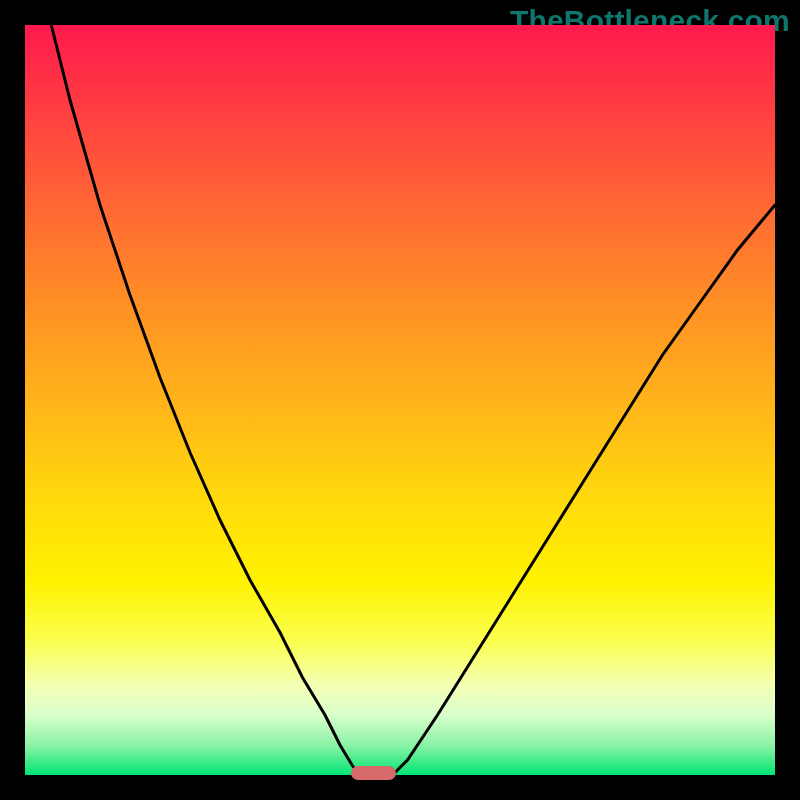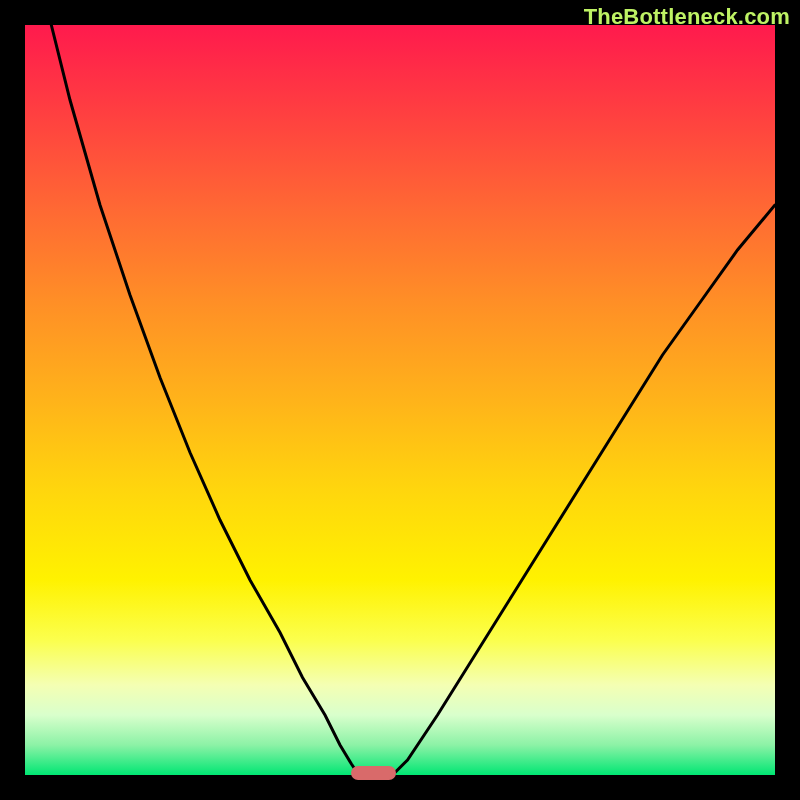--- a/index.html
+++ b/index.html
@@ -29,23 +29,23 @@
       #d9ffcc 92%,
       #8cf2a6 96%,
       #00e673 100%
     );
   }
   .watermark {
     position: absolute;
     top: 4px;
     right: 10px;
     font-family: Arial, Helvetica, sans-serif;
-    font-size: 22px;
+    font-size: 30px;
     font-weight: 600;
-    color: #bef264;
+    color: #0f766e;
     letter-spacing: 0.2px;
     user-select: none;
   }
   svg.curve {
     position: absolute;
     left: 0;
     top: 0;
     width: 100%;
     height: 100%;
   }

